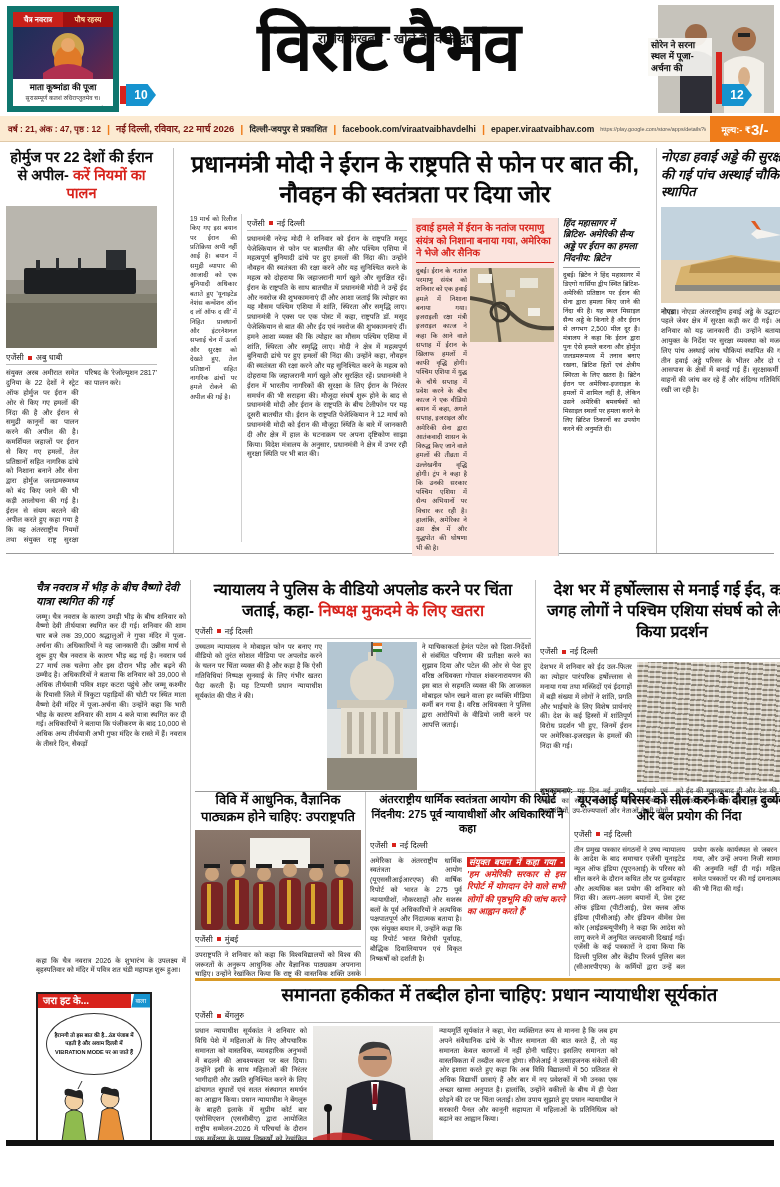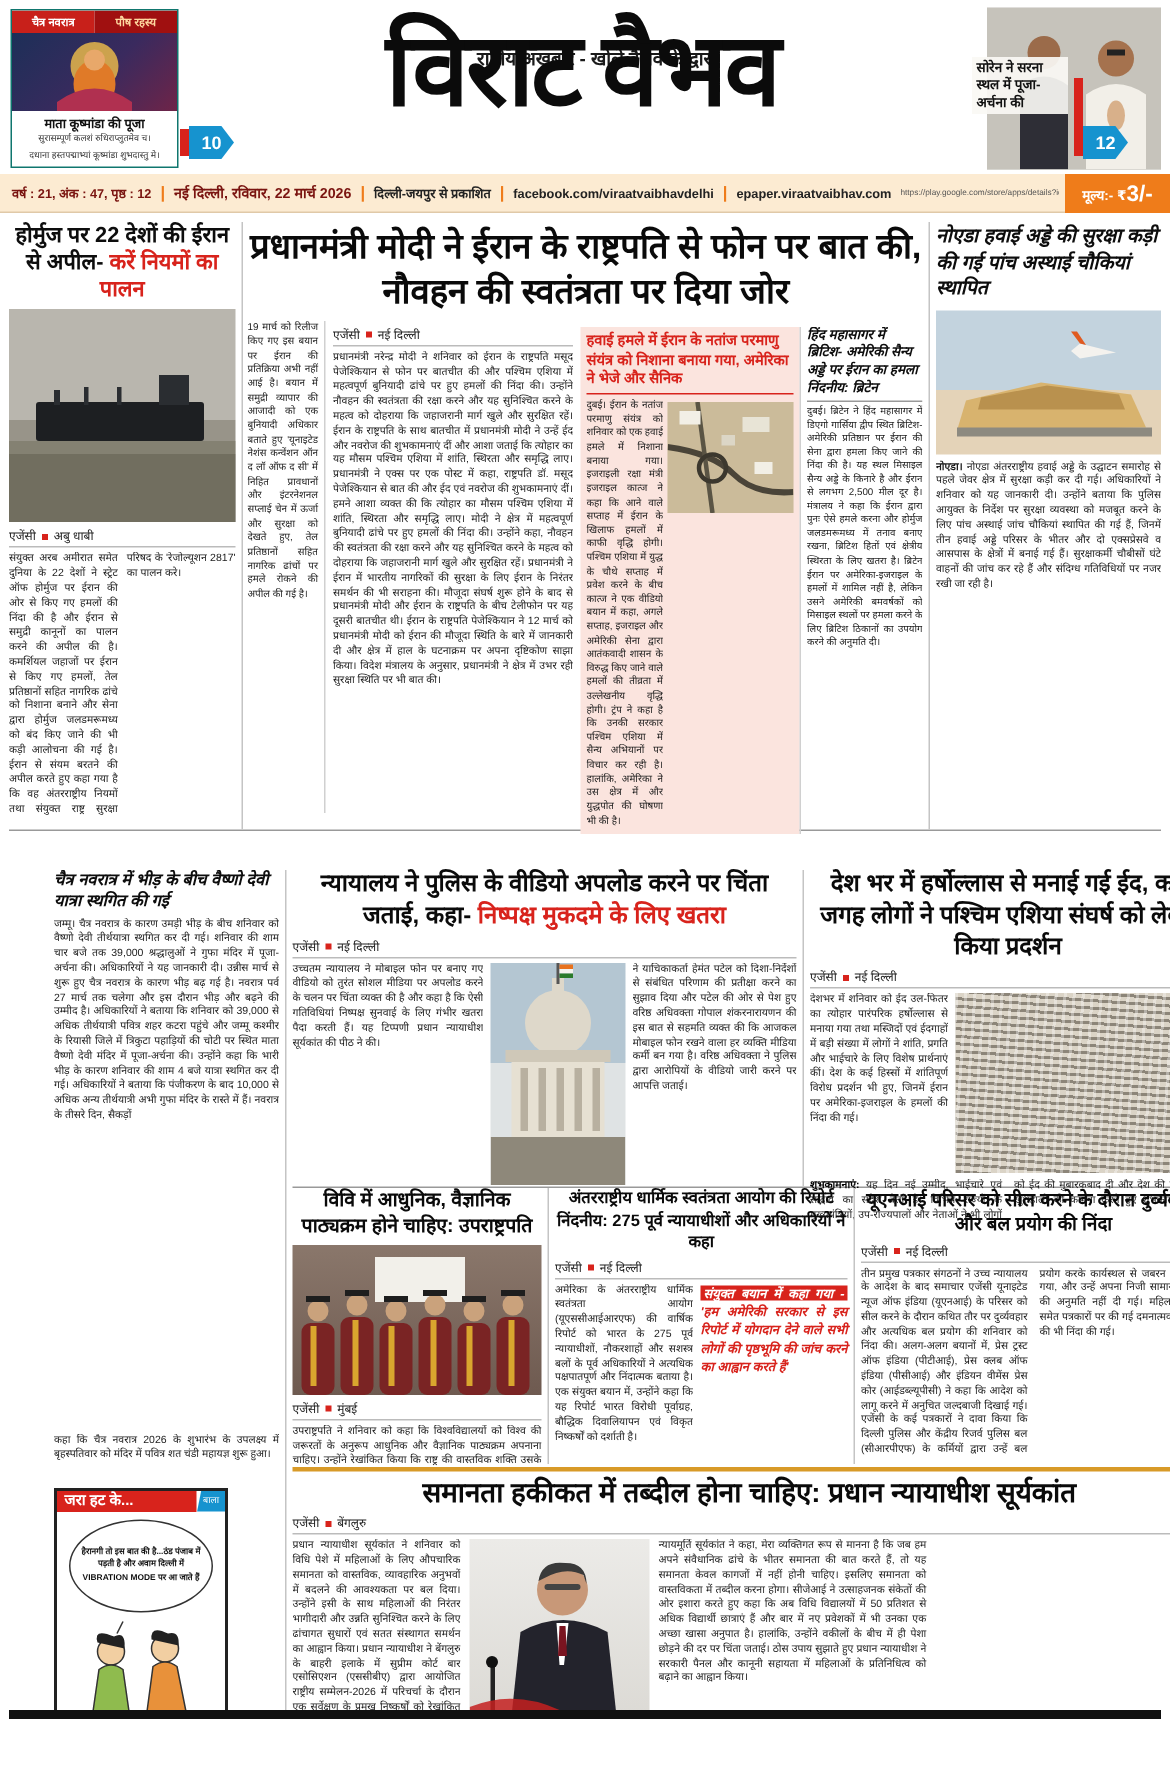--- a/index.html
+++ b/index.html
@@ -2,21 +2,21 @@
 <html lang="hi"><head>
 <meta charset="utf-8">
 <style>
   * { margin:0; padding:0; box-sizing:border-box; }
   html,body { background:#e8e8e8; }
   body { font-family:"Liberation Sans","DejaVu Sans",sans-serif; }
   .page { position:relative; width:780px; height:1187px; margin:0 auto; background:#fff; overflow:hidden; }
 
   
   .header { position:relative; height:116px; }
-  .hdr-left-box { position:absolute; left:7px; top:6px; width:112px; height:106px; border:1px solid #0f766e; overflow:hidden; background:#fff; }
+  .hdr-left-box { position:absolute; left:7px; top:6px; width:112px; height:106px; border:6px solid #0f766e; overflow:hidden; background:#fff; }
   .hlb-tabs { display:flex; height:15px; font-size:7.5px; font-weight:bold; line-height:15px; text-align:center; }
   .hlb-tab1 { flex:1; background:#c8201a; color:#fff; }
   .hlb-tab2 { flex:1; background:#a01010; color:#ffd9a0; }
   .goddess { height:52px; background:linear-gradient(135deg,#1d2f58 0%,#3a2a5e 55%,#6e2448 100%); position:relative; }
   .goddess svg { position:absolute; inset:0; }
   .hlb-cap { font-size:8.5px; font-weight:bold; text-align:center; margin-top:2px; color:#111; }
   .hlb-shloka { font-size:6px; text-align:center; color:#333; line-height:1.5; margin-top:2px; }
 
   .badge { position:absolute; width:30px; height:22px; background:#1693cf; color:#fff; font-weight:bold; font-size:12px; line-height:22px; text-align:center; clip-path:polygon(0 0,72% 0,100% 50%,72% 100%,0 100%); }
   .badge-10 { left:126px; top:84px; }
@@ -46,21 +46,21 @@
   .byline .sq { display:inline-block; width:4px; height:4px; background:#d8231c; margin:0 4px 1px; vertical-align:middle; }
   .bodytext { font-size:7px; line-height:1.4; color:#1c1c1c; text-align:justify; overflow:hidden; }
   .red { color:#d8231c; }
 
   
   .bandB { position:absolute; left:6px; top:148px; width:768px; height:406px; display:flex; border-bottom:1px solid #999; }
   .hormuz { width:155px; padding-right:4px; }
   .hormuz h2 { font-size:14.5px; line-height:1.25; text-align:center; color:#0d0d0d; }
   .ph-ship { width:100%; height:142px; margin-top:4px; background:linear-gradient(#b9b6ae 0 52%,#989489 52% 68%,#6e6a5f 68%); position:relative; overflow:hidden; }
   .hormuz .cols2 { column-count:2; column-gap:6px; column-fill:auto; height:182px; }
-  .main-area { width:545px; padding:0 3px; border-left:1px solid #c4c4c4; border-right:1px solid #c4c4c4; }
+  .main-area { width:545px; padding:0 16px; border-left:1px solid #c4c4c4; border-right:1px solid #c4c4c4;margin-left:12px; }
   .main-headline { font-size:23px; line-height:1.3; text-align:center; font-weight:bold; color:#0a0a0a; margin:2px 0 4px; }
   .main-cols { display:flex; height:328px; }
   .h-col3 { width:52px; font-size:6.6px; line-height:1.42; color:#1c1c1c; text-align:justify; padding-right:4px; border-right:1px solid #d0d0d0; overflow:hidden; }
   .modi-body { width:170px; padding:0 5px; }
   .modi-body .bodytext { height:296px; }
   .main-right { flex:1; display:flex; flex-direction:column; }
   .ph-modi { height:128px; background:radial-gradient(circle at 50% 65%, #f7b565 0%, #ef8a33 55%, #d96a1e 100%); position:relative; overflow:hidden; }
   .sub-row { display:flex; flex:1; margin-top:4px; }
   .pink-box { width:146px; background:#fbe4de; padding:4px; overflow:hidden; }
   .pink-box h3 { font-size:9.8px; line-height:1.3; color:#d8231c; border-bottom:1px solid #d8231c; padding-bottom:2px; margin-bottom:3px; }

